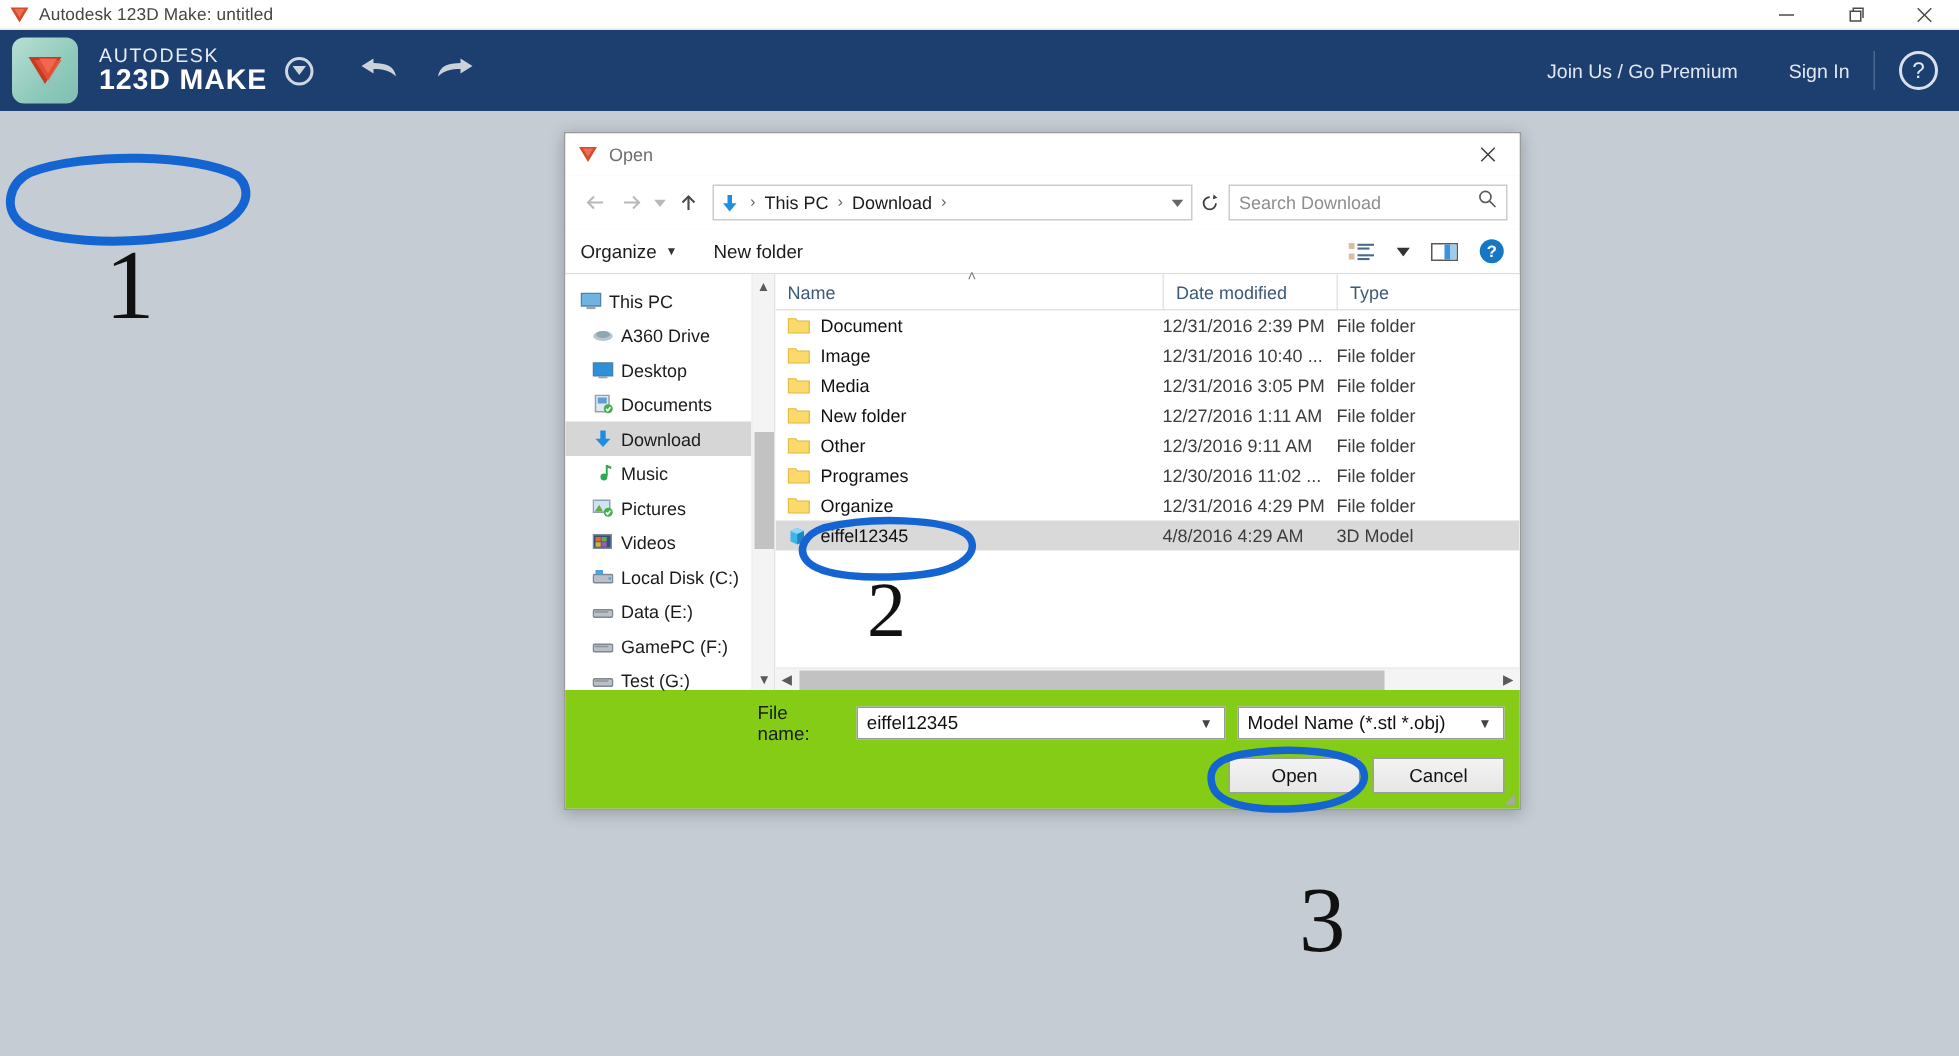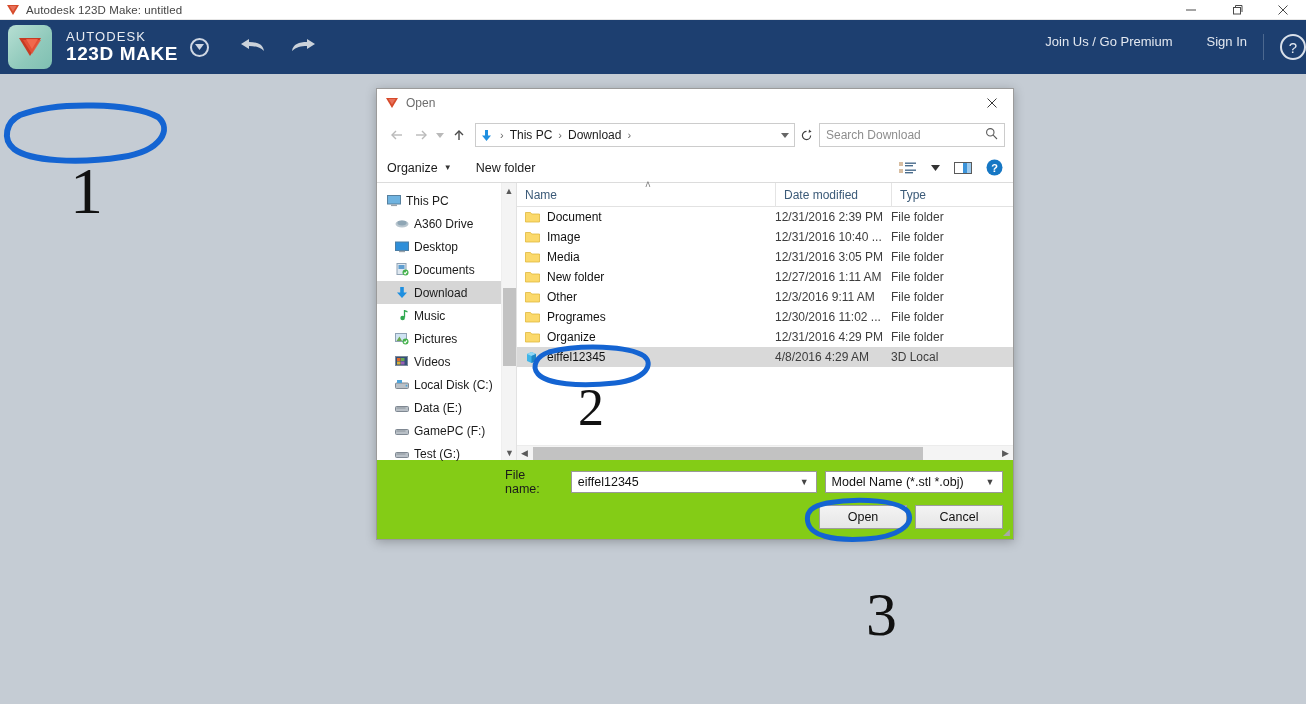--- a/index.html
+++ b/index.html
@@ -41,21 +41,21 @@
   }
   .brand-text { margin-left: 14px; color: #fff; line-height: 1.05; }
   .brand-top { font-size: 13px; letter-spacing: 1.1px; font-weight: 400; color: #e9ecf2; }
   .brand-bot { font-size: 19px; letter-spacing: .6px; font-weight: 700; color: #ffffff; }
   .brand-caret {
     margin-left: 12px; width: 19px; height: 19px; border-radius: 50%;
     border: 2px solid #cfd7e3; display: flex; align-items: center; justify-content: center;
   }
   .nav-arrows { display: flex; align-items: center; margin-left: 30px; gap: 22px; }
   .nav-arrows span { display: block; }
-  .header-right { margin-left: auto; display: flex; align-items: flex-start; }
+  .header-right { margin-left: auto; display: flex; align-items: center; padding-right: 14px; }
   .hr-link { color: #e3e8f0; font-size: 13px; margin-right: 34px; cursor: pointer; }
   .hr-sep { width: 1px; height: 26px; background: #4c688f; margin-right: 16px; }
   .hr-help {
     width: 26px; height: 26px; border-radius: 50%; border: 2px solid #d9e0ea;
     color: #e6ebf2; font-size: 15px; display: flex; align-items: center; justify-content: center;
   }
 
   
   .sidebar {
     position: absolute; left: 0; top: 74px; width: 190px; height: 630px;
@@ -662,21 +662,21 @@
               <span class="fr-ico">
                 <svg width="15" height="13" viewBox="0 0 15 13">
                   <polygon points="2,3 6.5,1 11,3 11,10 6.5,12 2,10" fill="#3fb4e8"></polygon>
                   <polygon points="6.5,1 11,3 6.5,5 2,3" fill="#8fd7f5"></polygon>
                   <polygon points="6.5,5 11,3 11,10 6.5,12" fill="#1f86c4"></polygon>
                 </svg>
               </span>
               <span>eiffel12345</span>
             </span>
             <span class="fr-date">4/8/2016 4:29 AM</span>
-            <span class="fr-type">3D Local</span>
+            <span class="fr-type">3D Model</span>
           </div>
         </div>
 
         <div class="fl-hsb">
           <span class="hsb-arrow">◀</span>
           <span class="hsb-track">
             <span class="hsb-thumb"></span>
           </span>
           <span class="hsb-arrow">▶</span>
         </div>

